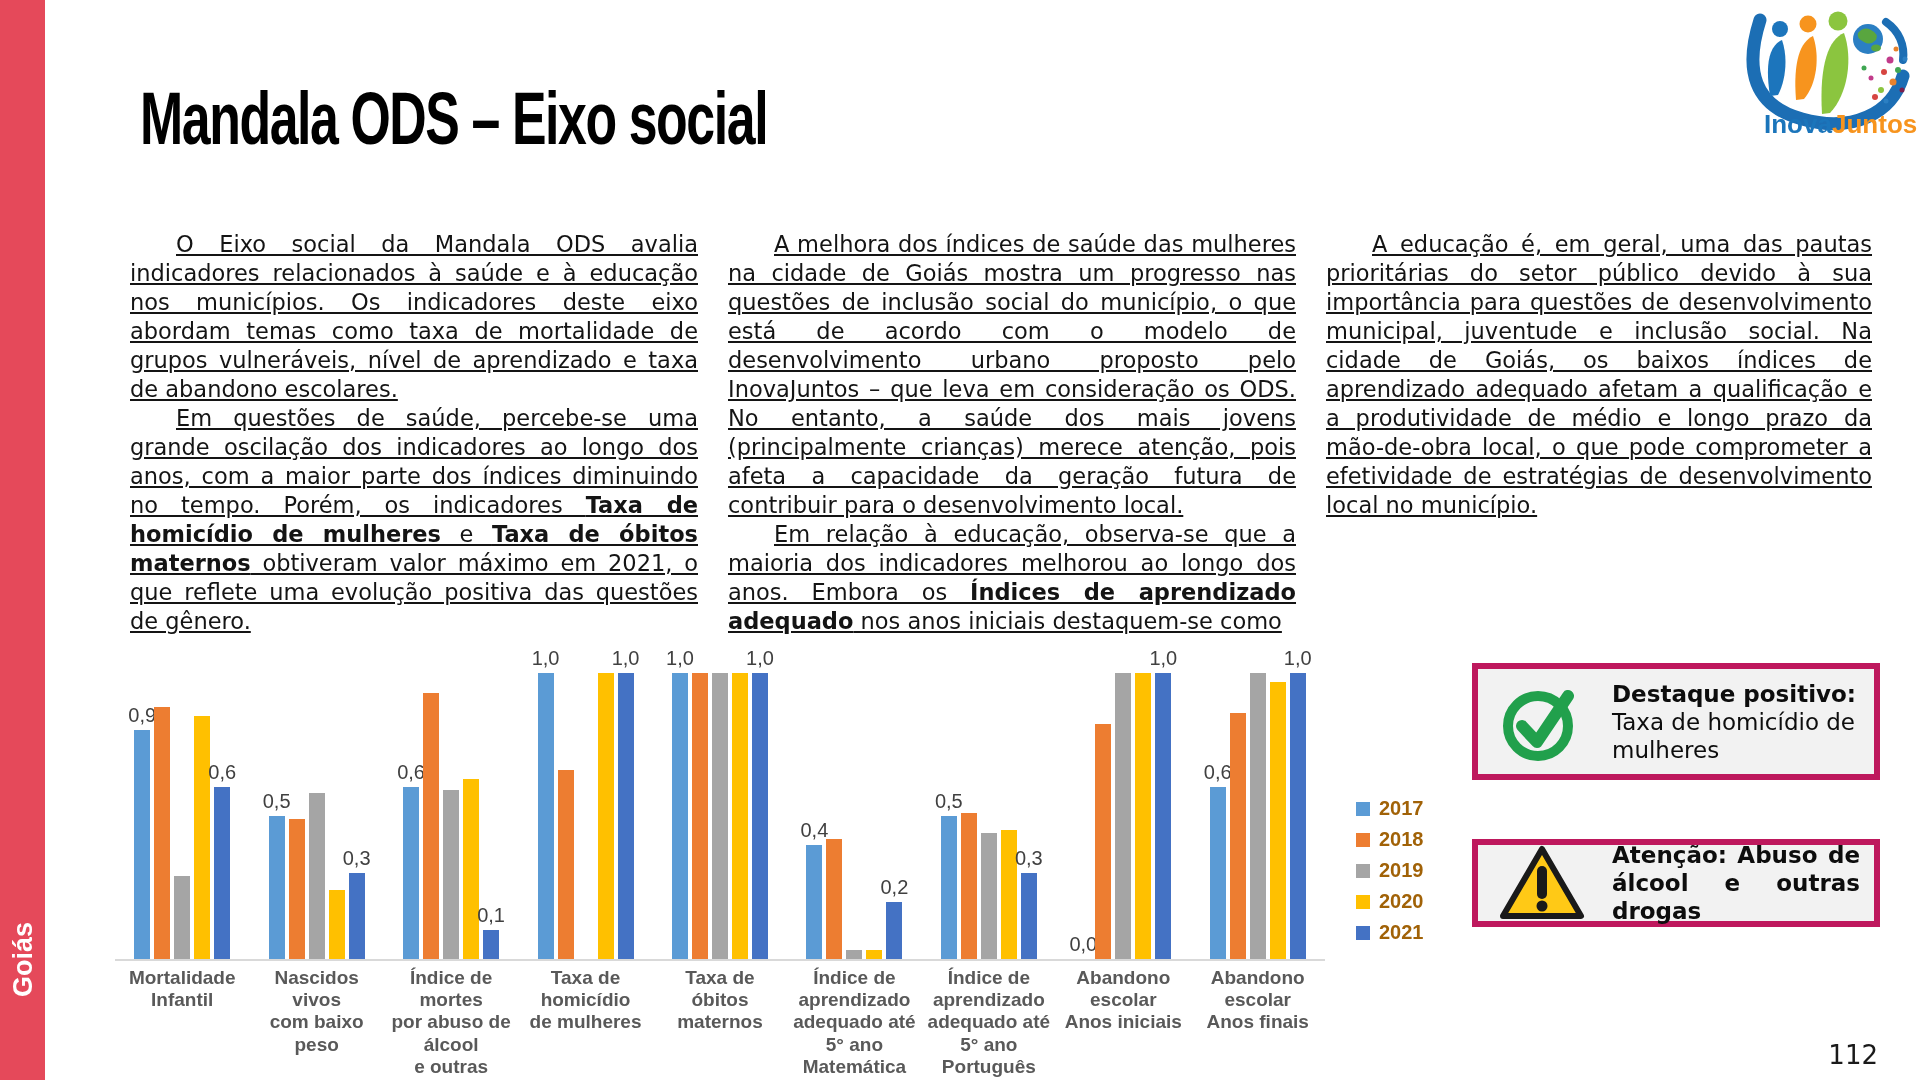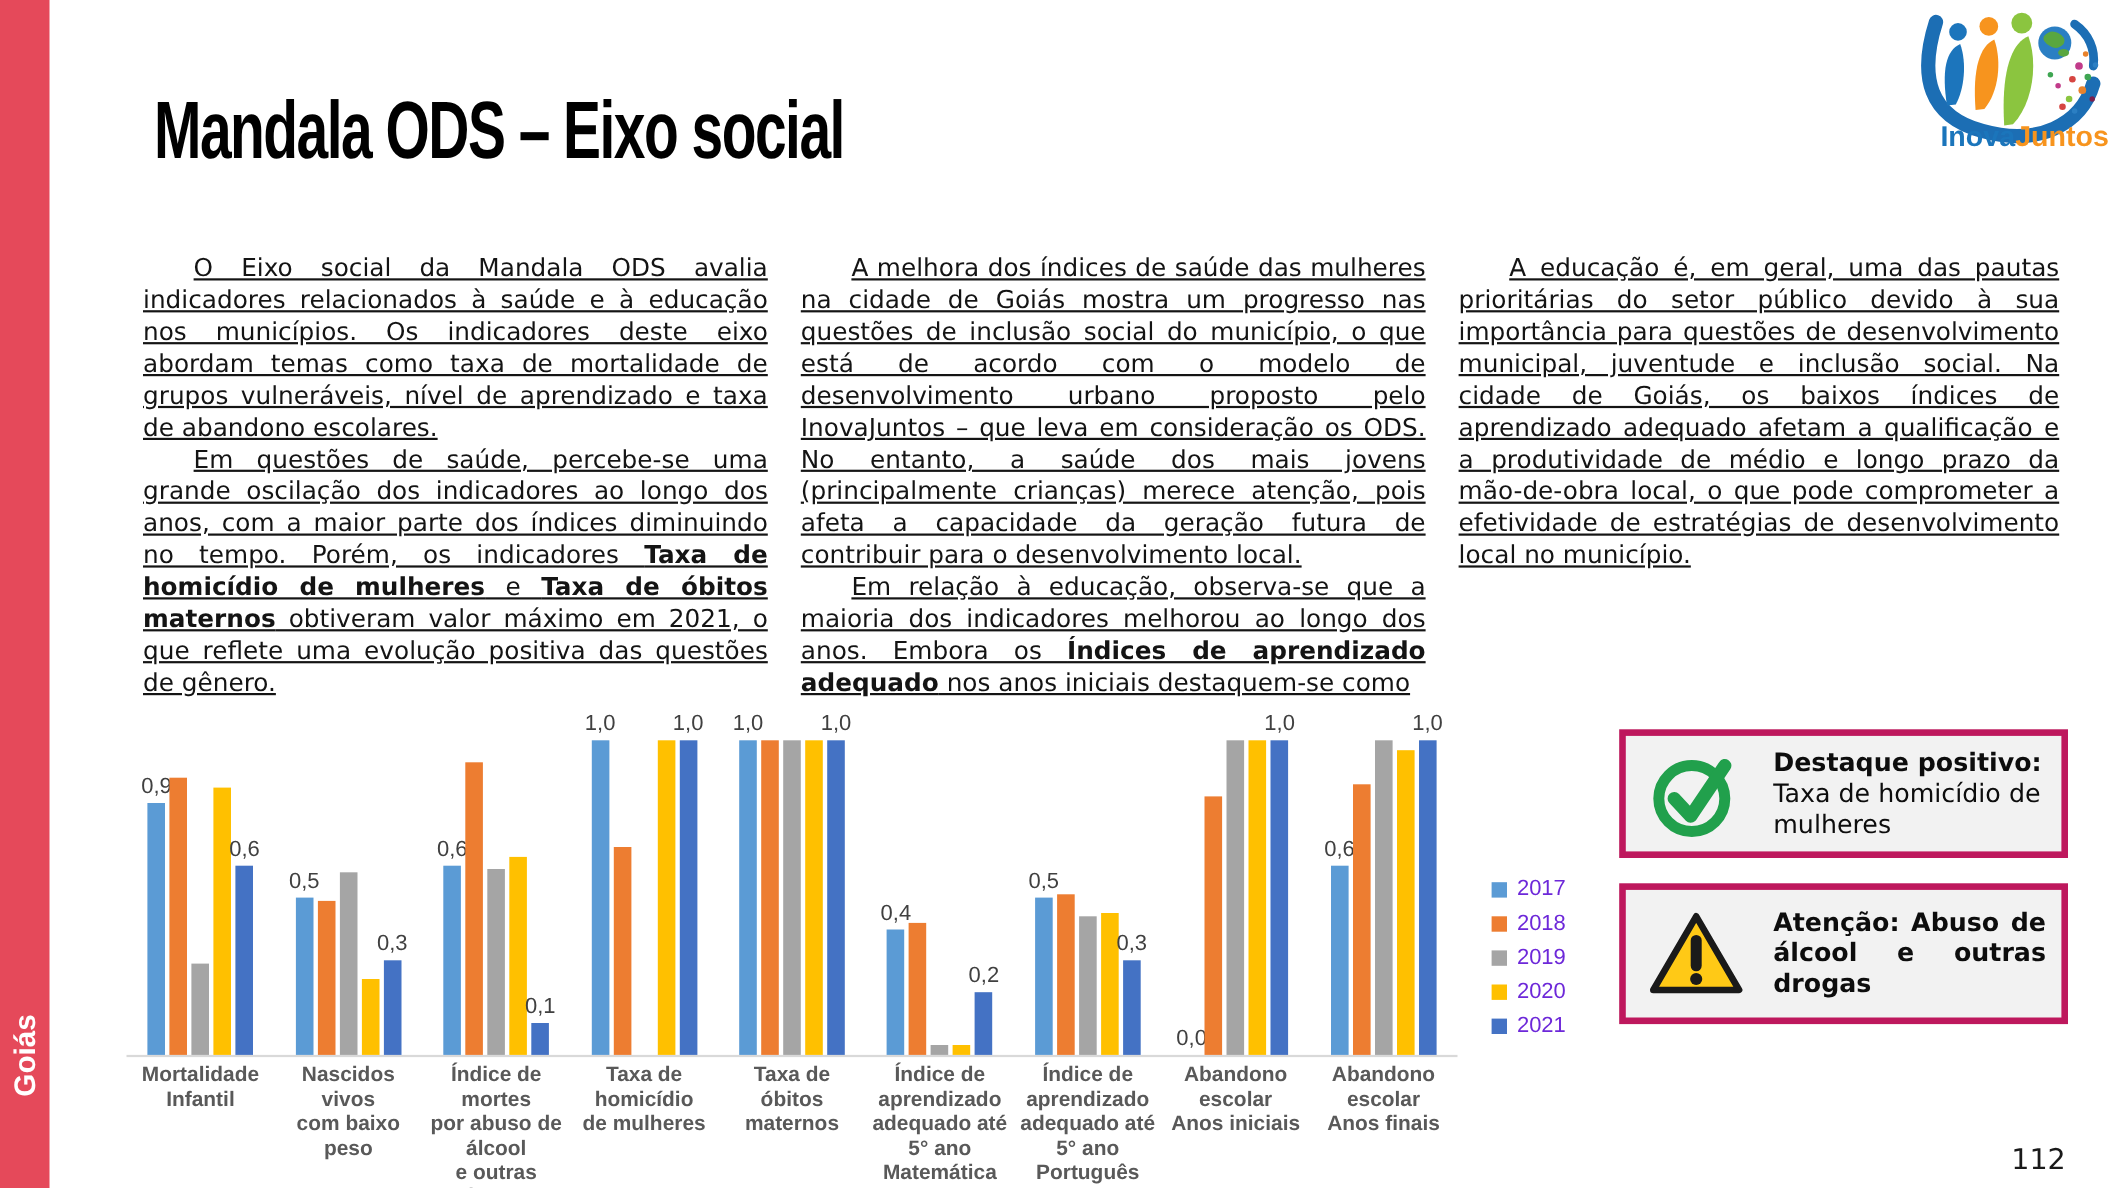--- a/index.html
+++ b/index.html
@@ -30,31 +30,31 @@
   .bar{width:16px;position:relative;}
   .bar .val{position:absolute;bottom:100%;left:50%;transform:translateX(-50%);
         margin-bottom:3px;font-size:20px;color:#404040;white-space:nowrap;
         font-family:"Liberation Sans",sans-serif;}
   .cat-row{display:flex;margin-top:6px;}
   .cat{flex:1;text-align:center;font-size:19px;line-height:1.17;color:#595959;
         font-weight:600;font-family:"Liberation Sans",sans-serif;}
   
   .legend{position:absolute;left:1356px;top:797px;font-family:"Liberation Sans",sans-serif;}
   .legend-item{display:flex;align-items:center;gap:9px;margin-bottom:8px;
-        font-size:20px;font-weight:400;color:#6d28d9;}
+        font-size:20px;font-weight:700;color:#a16207;}
   .legend-swatch{width:14px;height:14px;display:inline-block;}
   
   .callout{position:absolute;left:1472px;width:408px;background:#F2F2F2;
         border:6px solid #be185d;box-sizing:border-box;display:flex;align-items:center;
         padding:8px 14px 8px 14px;}
   .callout .icon{flex:0 0 100px;display:flex;justify-content:center;align-items:center;}
   .callout .ctext{margin-left:20px;font-size:23px;line-height:28px;color:#0d0d0d;width:262px;}
   .callout .ctext .ct-title{font-weight:700;}
   #callout-positive{top:663px;height:117px;}
-  #callout-warning{top:803px;height:128px;}
+  #callout-warning{top:839px;height:88px;}
   #callout-warning .ctext{font-weight:700;text-align:justify;}
   
   .page-number{position:absolute;right:42px;bottom:10px;font-size:26px;color:#1a1a1a;}
 </style>
 </head>
 <body>
 
 <div class="slide">
 
   <div class="sidebar">

